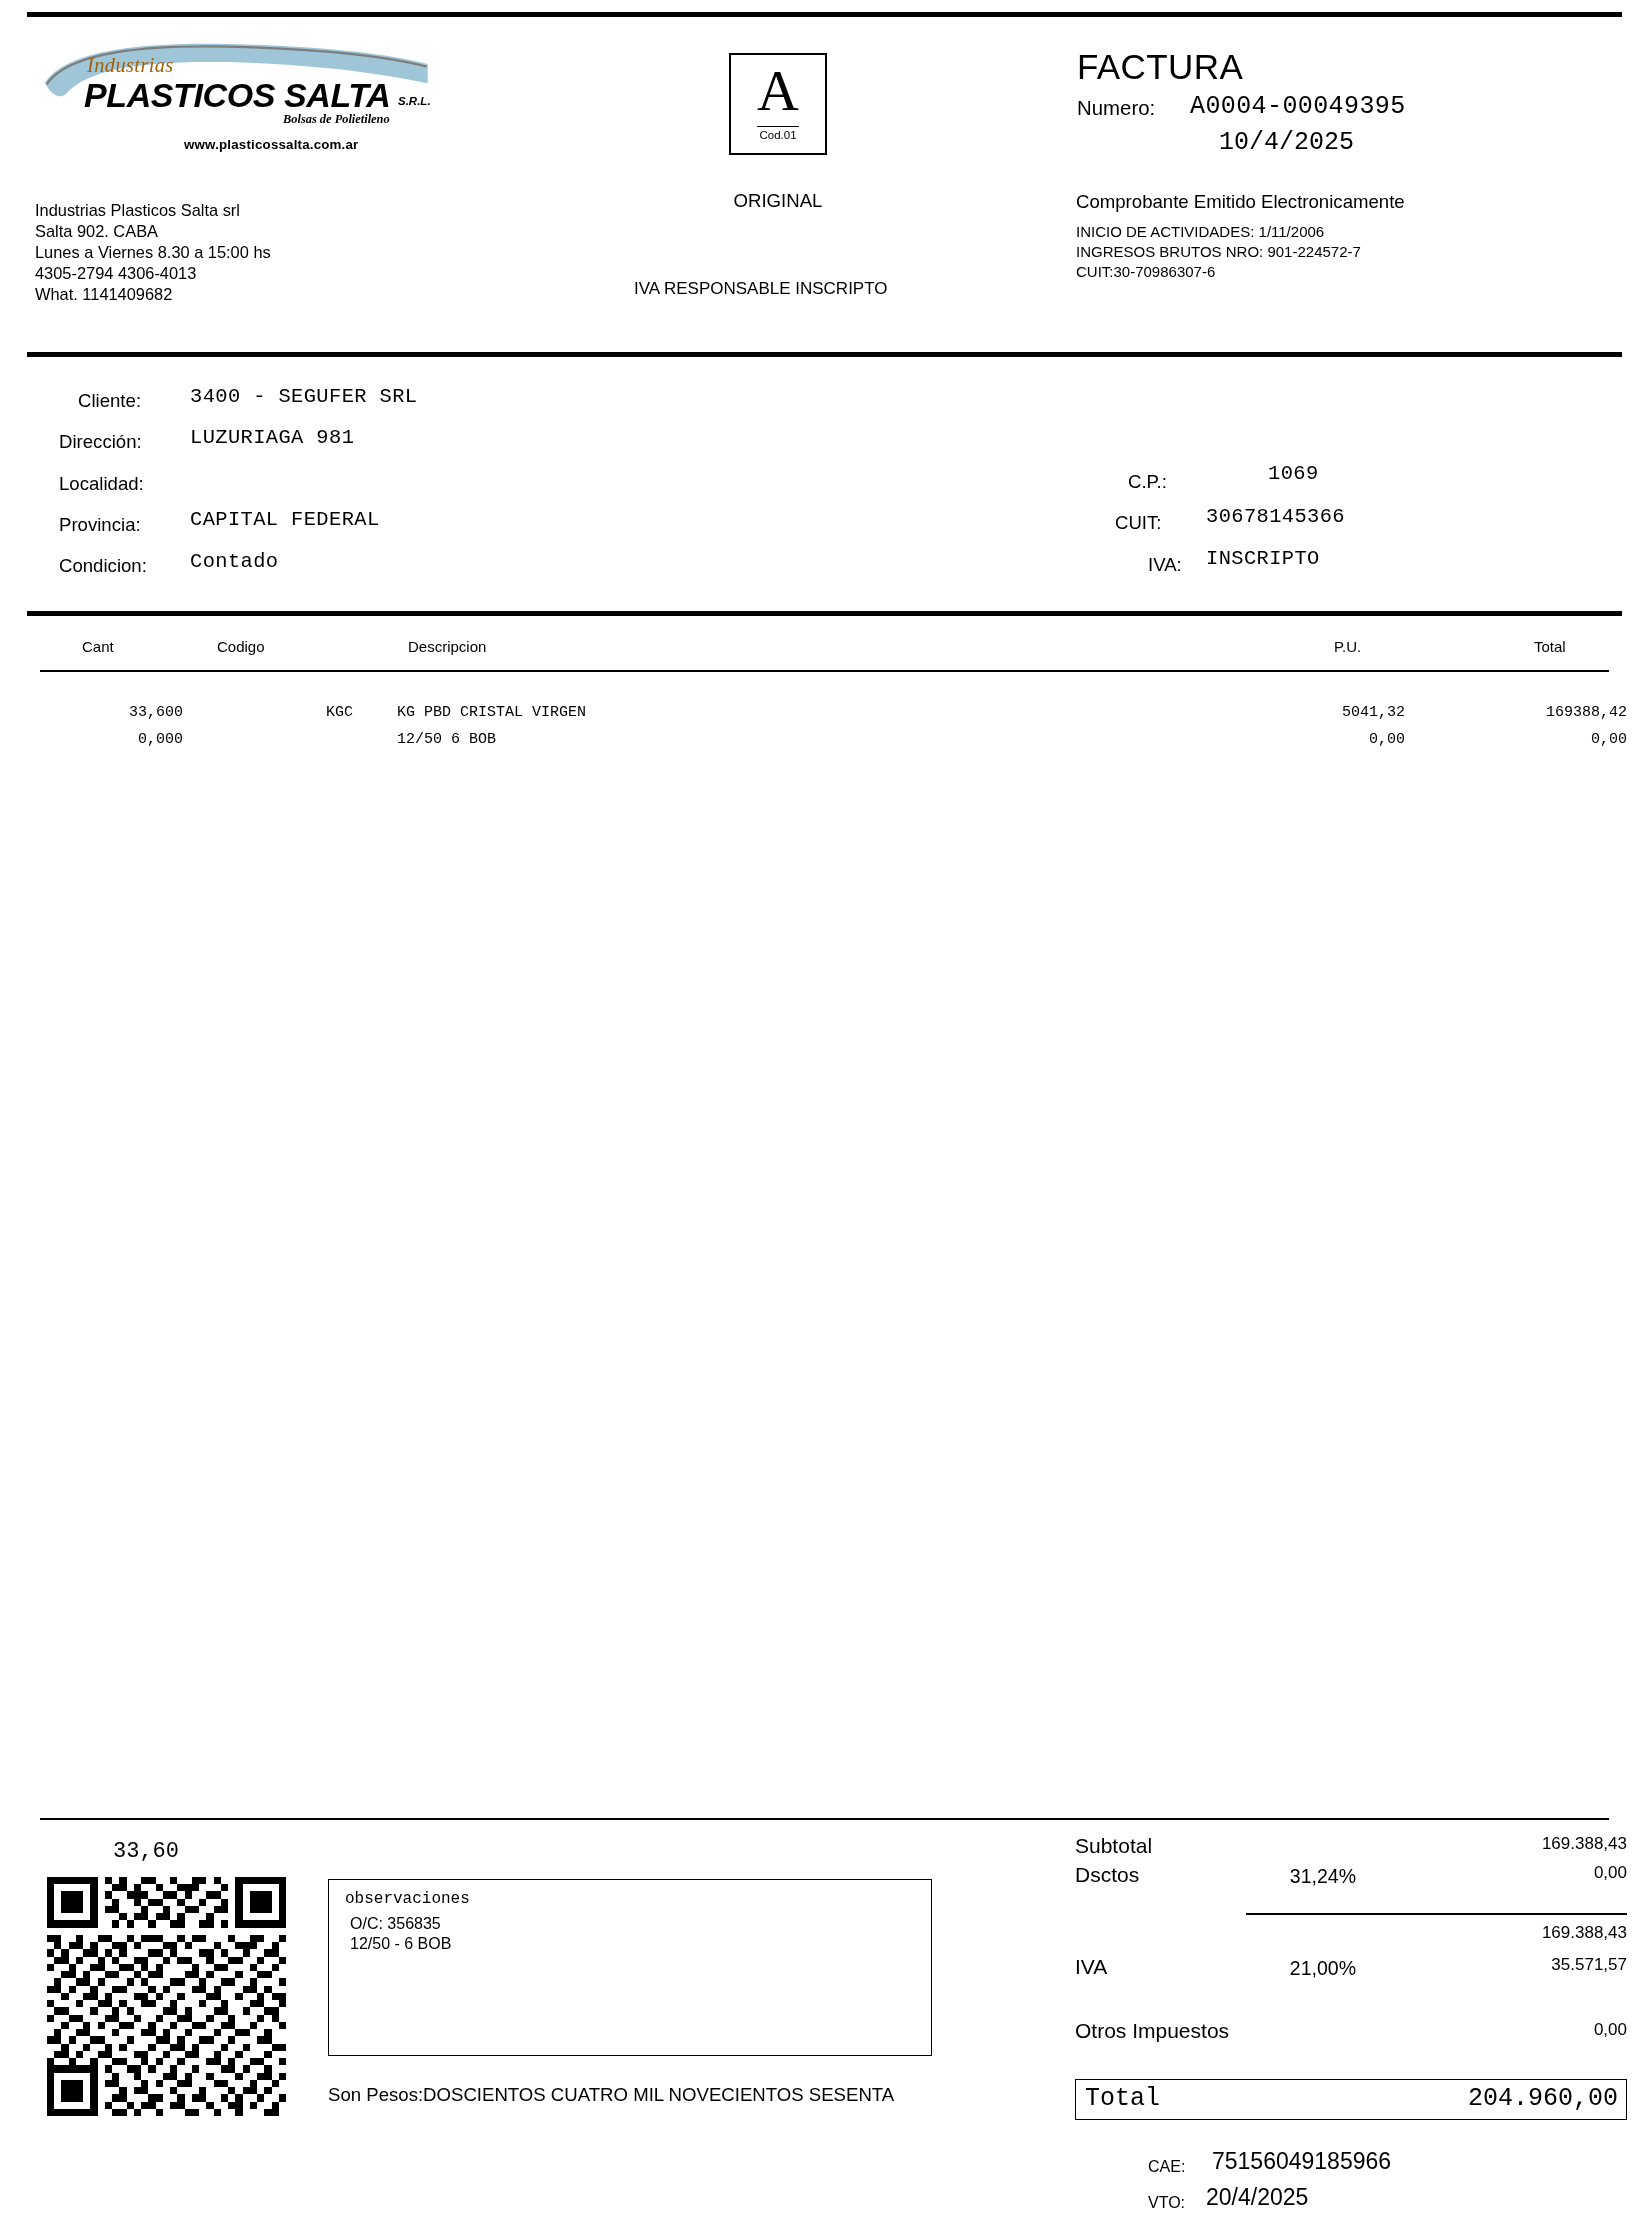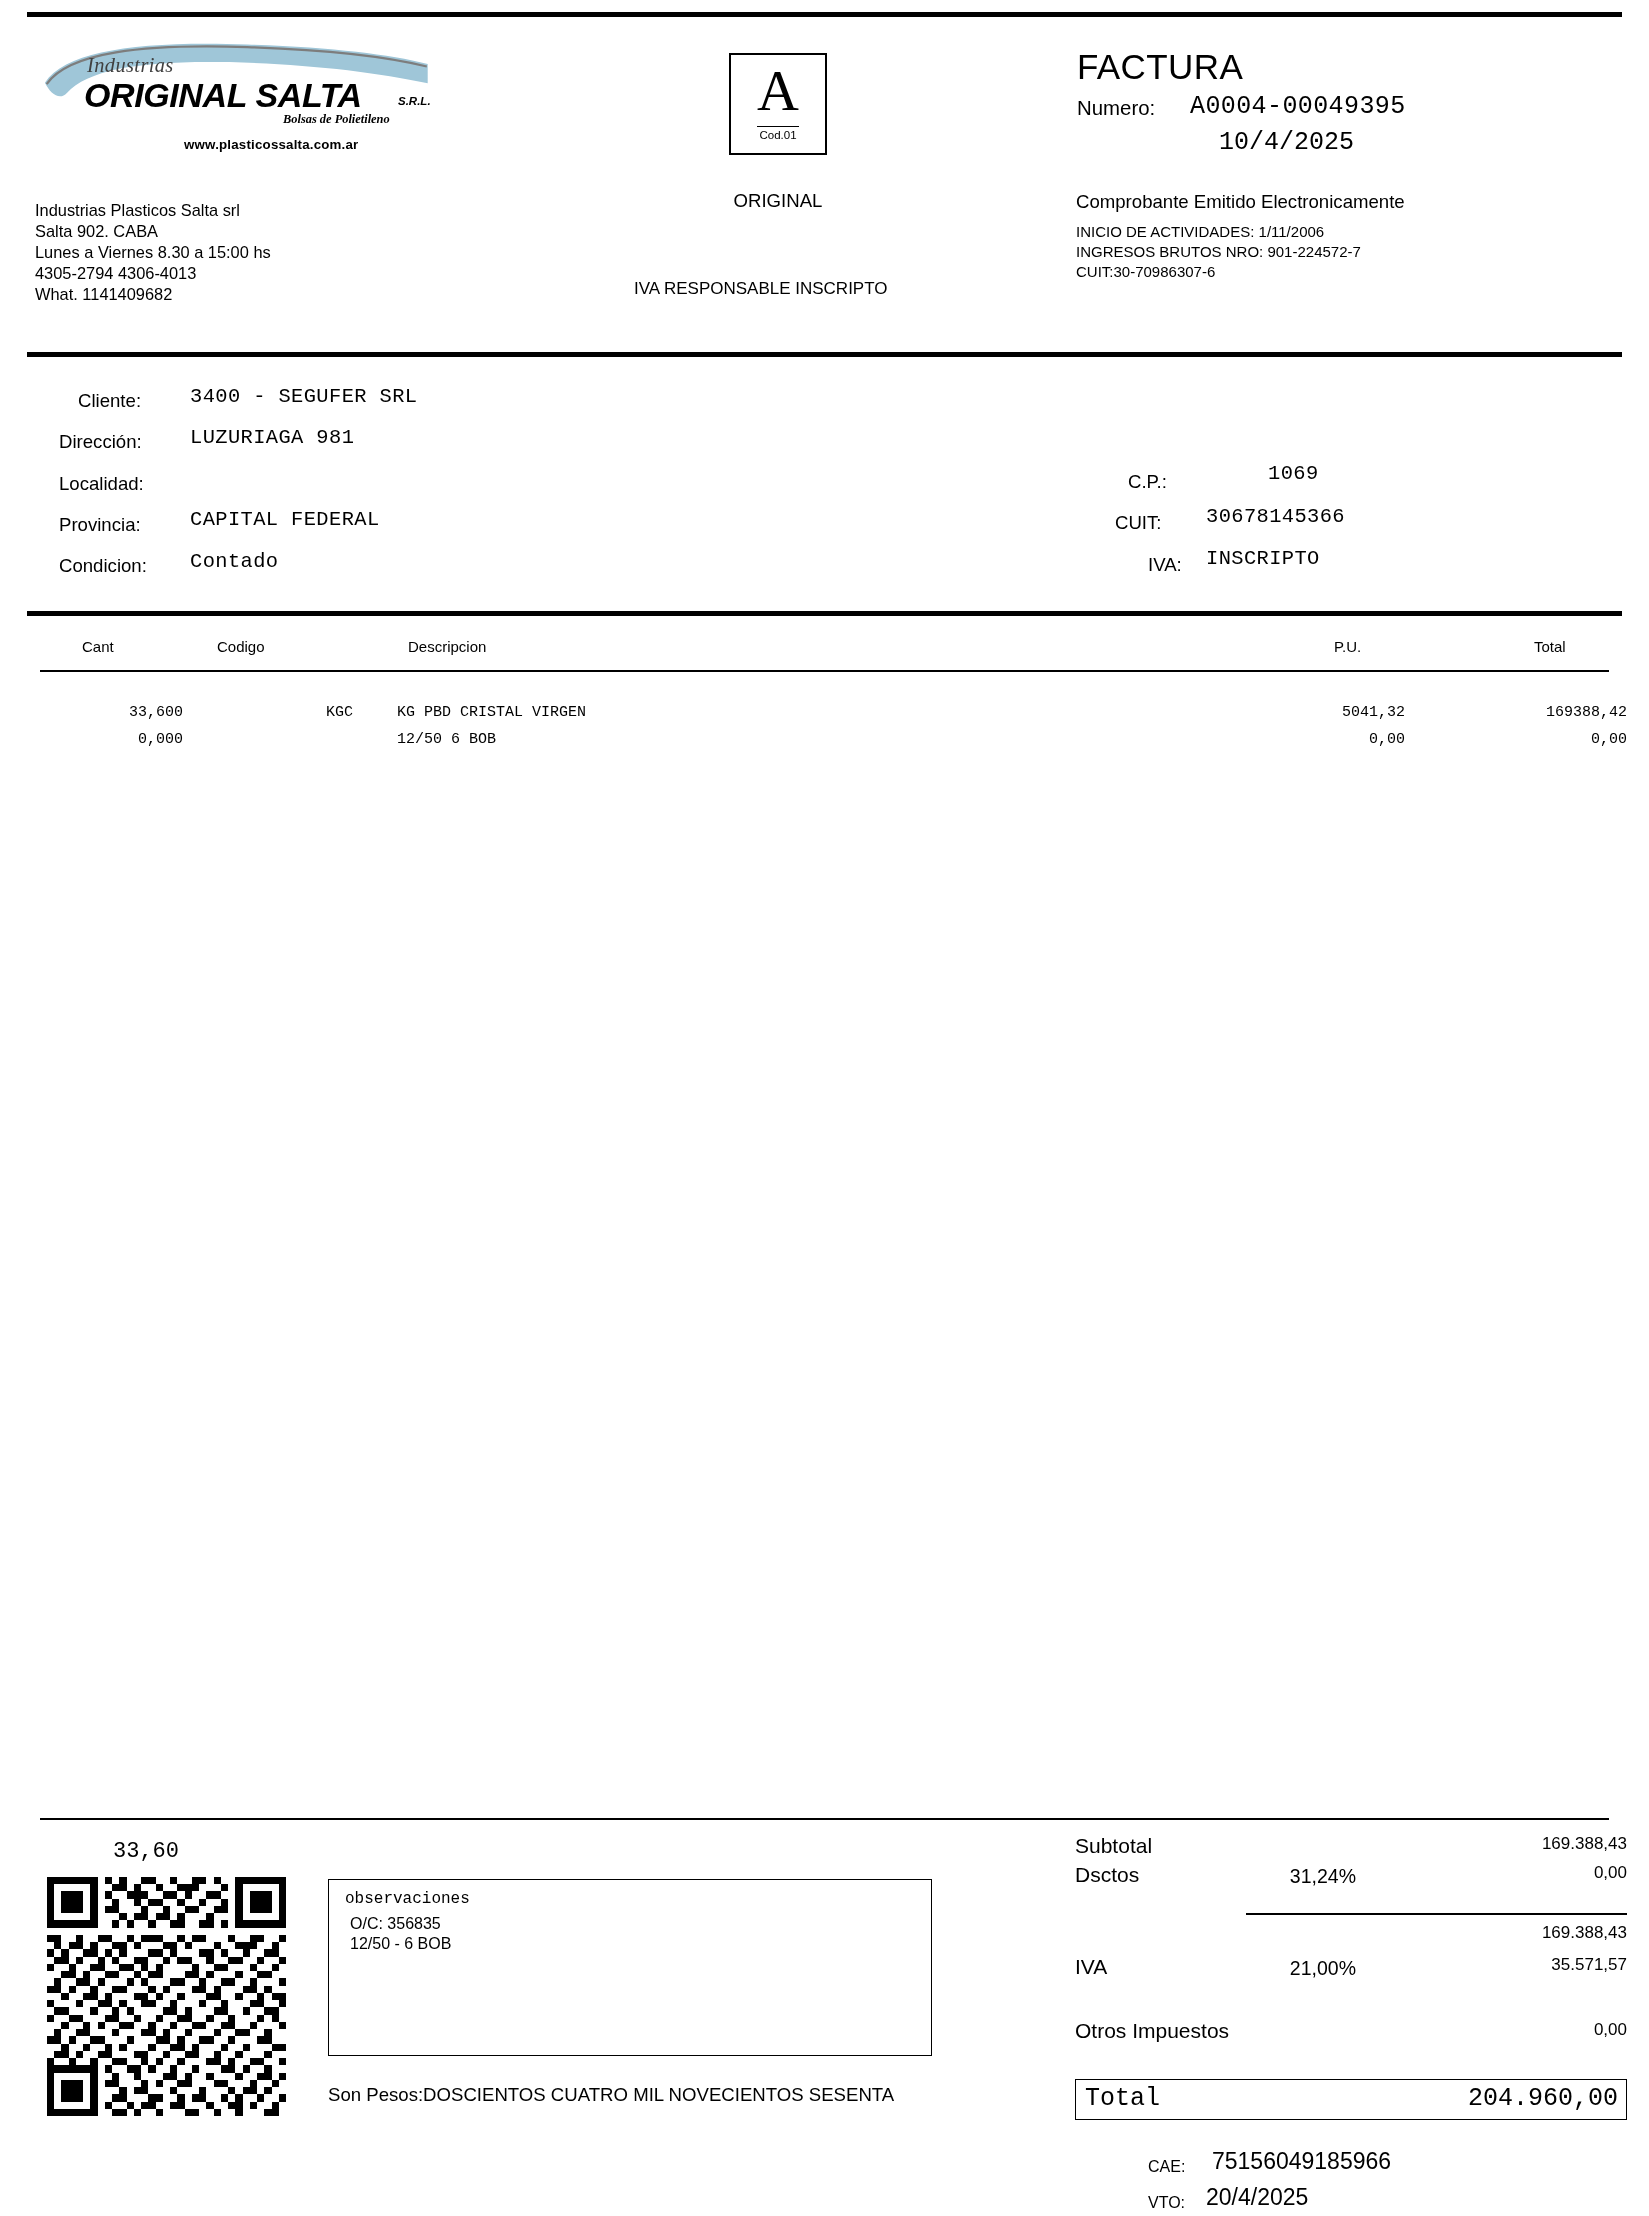--- a/index.html
+++ b/index.html
@@ -69,21 +69,21 @@
     position: absolute;
     left: 4.4px; top: 13.3px;
     width: 399px; height: 66px;
   }
   .logo-ind {
     position: absolute;
     left: 52px; top: 26.6px;
     font-family: "Liberation Serif", serif;
     font-style: italic;
     font-size: 20.4px;
-    color: #404040;
+    color: #a16207;
     letter-spacing: 0.4px;
     text-align: right;
   }
   .logo-main {
     position: absolute;
     left: 49px; top: 48px;
     font-family: "Liberation Sans", sans-serif;
     font-weight: bold;
     font-style: italic;
     font-size: 34px;
@@ -357,21 +357,21 @@
 
   <div class="rule-top"></div>
 
   <div class="logo-block">
     <div class="logo-art">
       <svg class="swoosh" viewBox="0 0 900 150">
         <path d="M10,95 C60,20 230,0 470,8 C660,14 790,30 880,52 L880,96 C760,70 600,52 430,48 C240,44 110,62 60,118 C44,136 22,120 10,95 Z" fill="#9fc6d8"></path>
         <path d="M14,98 C64,26 232,6 470,14 C660,20 788,36 878,58" fill="none" stroke="#7d7d7d" stroke-width="5"></path>
       </svg>
       <div class="logo-ind">Industrias</div>
-      <div class="logo-main">ORIGINAL SALTA</div>
+      <div class="logo-main">PLASTICOS SALTA</div>
       <div class="logo-srl">S.R.L.</div>
       <div class="logo-sub">Bolsas de Polietileno</div>
       <div class="logo-web">www.plasticossalta.com.ar</div>
     </div>
   </div>
 
   <div class="addr">
     <div>Industrias Plasticos Salta srl</div>
     <div>Salta 902. CABA</div>
     <div>Lunes a Viernes 8.30 a 15:00 hs</div>

